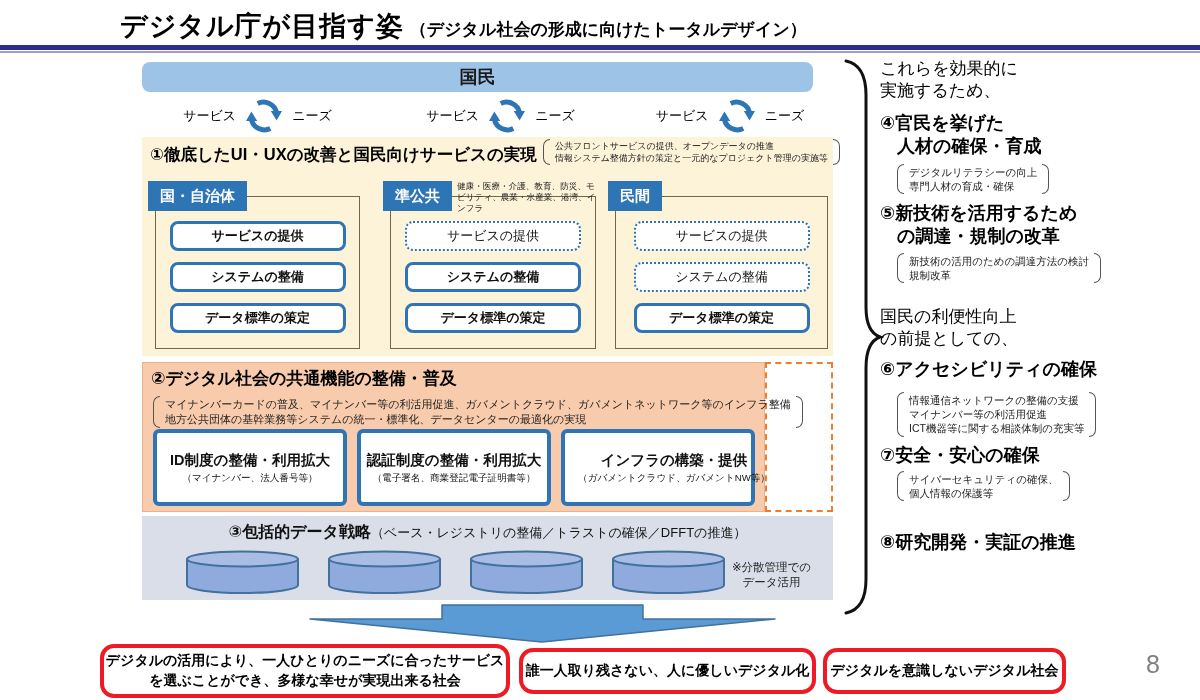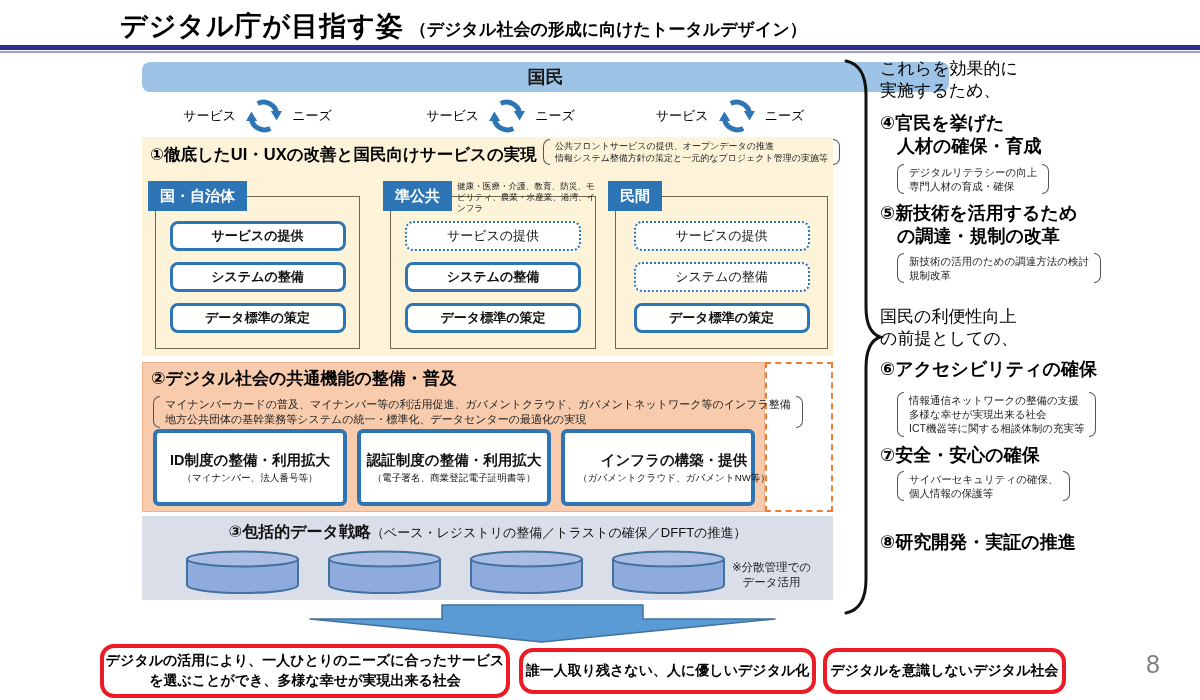--- a/index.html
+++ b/index.html
@@ -9,21 +9,21 @@
   
   .title-row{position:absolute;left:120px;top:8px;display:flex;align-items:baseline;gap:6px;}
   .title-main{font-size:27px;font-weight:bold;letter-spacing:1px;color:#000;}
   .title-sub{font-size:17px;font-weight:bold;color:#000;}
   .title-rule{position:absolute;left:0;top:45px;width:1200px;}
   .title-rule .r1{height:5px;background:#2d2d8e;}
   .title-rule .r2{height:2px;background:#9c9cd4;margin-top:1px;}
   .page-num{position:absolute;left:1146px;top:650px;font-size:25px;color:#808080;}
 
   
-  .citizen-bar{position:absolute;left:142px;top:62px;width:807px;height:30px;background:#9DC3E6;
+  .citizen-bar{position:absolute;left:142px;top:62px;width:671px;height:30px;background:#9DC3E6;
                border-radius:8px;display:flex;align-items:center;justify-content:center;
                font-size:18px;font-weight:bold;color:#1a1a1a;}
   .cycle-group{position:absolute;top:96px;height:40px;display:flex;align-items:center;
                justify-content:center;gap:10px;font-size:13px;color:#000;}
   .cg1{left:150px;width:215px;} .cg2{left:393px;width:215px;} .cg3{left:625px;width:210px;}
 
   
   .bracket{display:inline-flex;align-items:stretch;}
   .bracket::before{content:"";flex:none;width:6px;border:1.3px solid #555;border-right:none;
                    border-radius:8px 0 0 8px;margin-right:5px;}
@@ -266,21 +266,21 @@
 
   <div class="rp rp-plain p-mid">
     <div>国民の利便性向上</div>
     <div>の前提としての、</div>
   </div>
 
   <div class="rp rp-title p-i6">⑥アクセシビリティの確保</div>
   <div class="rp rp-note p-n6 bracket">
     <div class="inner">
       <div>情報通信ネットワークの整備の支援</div>
-      <div>多様な幸せが実現出来る社会</div>
+      <div>マイナンバー等の利活用促進</div>
       <div>ICT機器等に関する相談体制の充実等</div>
     </div>
   </div>
 
   <div class="rp rp-note p-n7 bracket">
     <div class="inner">
       <div>サイバーセキュリティの確保、</div>
       <div>個人情報の保護等</div>
     </div>
   </div>

